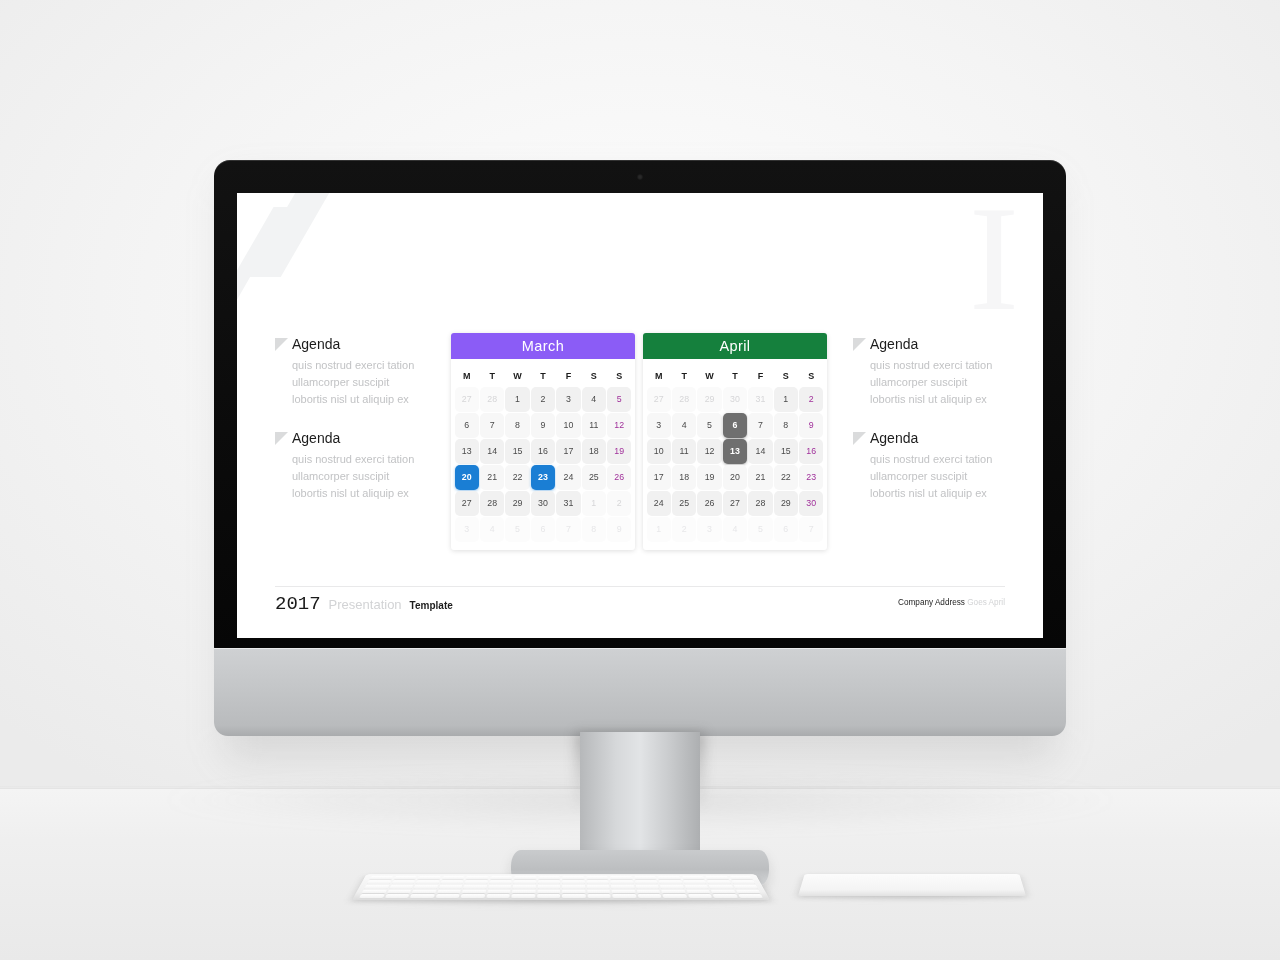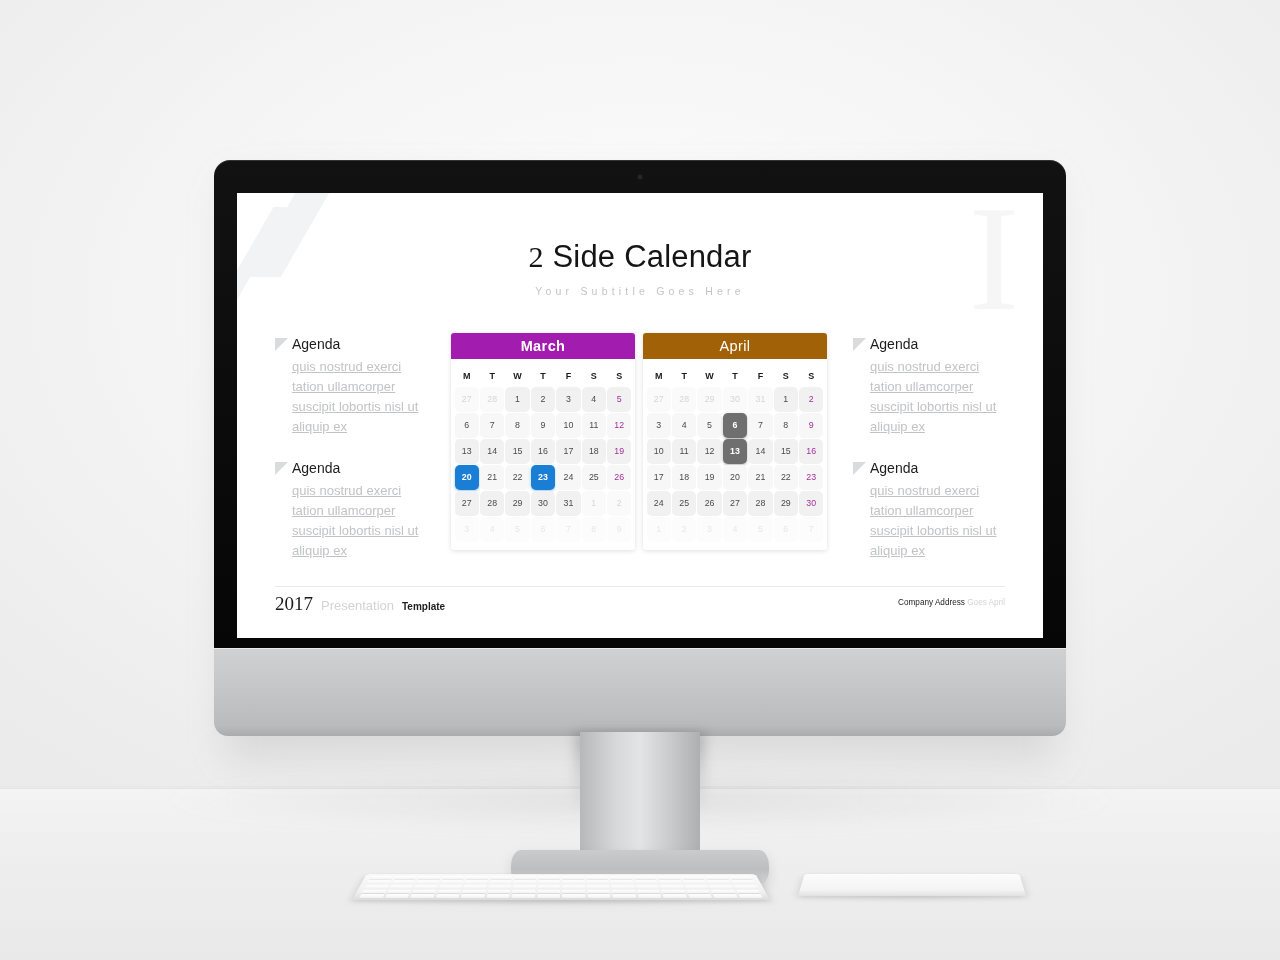--- a/index.html
+++ b/index.html
@@ -107,21 +107,21 @@
   
   .agenda-col { position: absolute; top: 143px; width: 152px; }
   #agenda-left { left: 38px; }
   #agenda-right { left: 616px; }
   .agenda-block { position: relative; margin-bottom: 22px; padding-left: 17px; }
   .agenda-tri {
     position: absolute; left: 0; top: 2px; width: 0; height: 0;
     border-top: 13px solid #dadbdc; border-right: 13px solid transparent;
   }
   .agenda-head { font-size: 14px; color: #1d1d1d; font-weight: 400; margin-bottom: 5px; }
-  .agenda-body { font-size: 13px; color: #c2c3c5; line-height: 1.55; text-decoration: underline; }
+  .agenda-body { font-size: 11px; color: #c2c3c5; line-height: 1.55; }
 
   
   .cal { position: absolute; top: 140px; width: 184px; border-radius: 3px;
          background: #fff; box-shadow: 0 1px 5px rgba(0,0,0,0.13); overflow: hidden; }
   #cal-march { left: 214px; }
   #cal-april { left: 406px; }
   .cal-head {
     height: 26px; line-height: 26px; text-align: center;
     color: #fff; font-size: 14.5px; font-weight: 400; letter-spacing: 0.4px;
   }
@@ -141,21 +141,21 @@
   .cal-cell.out { color: #d6d6d8; background: #fafafa; }
   .cal-cell.faint { color: #e7e7e9; background: #fcfcfc; }
   .cal-cell.sel-blue { background: #1a7ed4; color: #fff; font-weight: bold;
                        box-shadow: 0 1px 3px rgba(26,126,212,0.45); }
   .cal-cell.sel-gray { background: #6f6f6f; color: #fff; font-weight: bold;
                        box-shadow: 0 1px 3px rgba(0,0,0,0.30); }
 
   
   #footer-rule { position: absolute; left: 38px; top: 393px; width: 730px; height: 1px; background: #e9e9ea; }
   #footer-left { position: absolute; left: 38px; top: 400px; display: flex; align-items: baseline; gap: 8px; }
-  #footer-year { font-family: Liberation Serif, serif; font-size: 19px; color: #1a1a1a; }
+  #footer-year { font-family: Liberation Mono, monospace; font-size: 19px; color: #1a1a1a; }
   #footer-pres { font-size: 13px; color: #d2d3d5; }
   #footer-tmpl { font-size: 10px; color: #1d1d1d; font-weight: bold; }
   #footer-right { position: absolute; right: 38px; top: 404px; width: 120px; text-align: right;
                   font-size: 8.2px; line-height: 1.45; }
   #footer-company { color: #1d1d1d; font-weight: normal; }
   #footer-goes { color: #d2d3d5; }
 
   
   #keyboard {
     position: absolute; left: 352px; top: 848px; width: 418px; height: 52px;
@@ -200,24 +200,20 @@
     <div id="monitor-shadow"></div>
     <div id="bezel">
       <div id="camera"></div>
 
       <div id="screen">
 
         <div class="deco-stripe" id="stripe-a"></div>
         <div class="deco-stripe" id="stripe-b"></div>
         <div id="watermark">I</div>
 
-        <div id="slide-title">
-          <span class="numeral">2</span><span> Side Calendar</span>
-        </div>
-        <div id="slide-subtitle">Your Subtitle Goes Here</div>
 
         <div class="agenda-col" id="agenda-left">
             <div class="agenda-block">
               <div class="agenda-tri"></div>
               <div class="agenda-head">Agenda</div>
               <div class="agenda-body">quis nostrud exerci tation ullamcorper suscipit lobortis nisl ut aliquip ex</div>
             </div>
             <div class="agenda-block">
               <div class="agenda-tri"></div>
               <div class="agenda-head">Agenda</div>
@@ -231,21 +227,21 @@
               <div class="agenda-body">quis nostrud exerci tation ullamcorper suscipit lobortis nisl ut aliquip ex</div>
             </div>
             <div class="agenda-block">
               <div class="agenda-tri"></div>
               <div class="agenda-head">Agenda</div>
               <div class="agenda-body">quis nostrud exerci tation ullamcorper suscipit lobortis nisl ut aliquip ex</div>
             </div>
           </div>
 
         <div class="cal" id="cal-march">
-            <div class="cal-head" style="background: #a21caf; font-weight: bold;">March</div>
+            <div class="cal-head" style="background: #8b5cf6;">March</div>
             <div class="cal-body">
               <div class="cal-row">
                 <div class="cal-cell cal-dow">M</div>
                 <div class="cal-cell cal-dow">T</div>
                 <div class="cal-cell cal-dow">W</div>
                 <div class="cal-cell cal-dow">T</div>
                 <div class="cal-cell cal-dow">F</div>
                 <div class="cal-cell cal-dow">S</div>
                 <div class="cal-cell cal-dow">S</div>
               </div>
@@ -299,21 +295,21 @@
                 <div class="cal-cell faint alt">4</div>
                 <div class="cal-cell faint alt">5</div>
                 <div class="cal-cell faint alt">6</div>
                 <div class="cal-cell faint alt">7</div>
                 <div class="cal-cell faint alt">8</div>
                 <div class="cal-cell faint alt">9</div>
               </div>
             </div>
           </div>
         <div class="cal" id="cal-april">
-            <div class="cal-head" style="background: #a16207; text-align: center;">April</div>
+            <div class="cal-head" style="background: #15803d; text-align: center;">April</div>
             <div class="cal-body">
               <div class="cal-row">
                 <div class="cal-cell cal-dow">M</div>
                 <div class="cal-cell cal-dow">T</div>
                 <div class="cal-cell cal-dow">W</div>
                 <div class="cal-cell cal-dow">T</div>
                 <div class="cal-cell cal-dow">F</div>
                 <div class="cal-cell cal-dow">S</div>
                 <div class="cal-cell cal-dow">S</div>
               </div>

